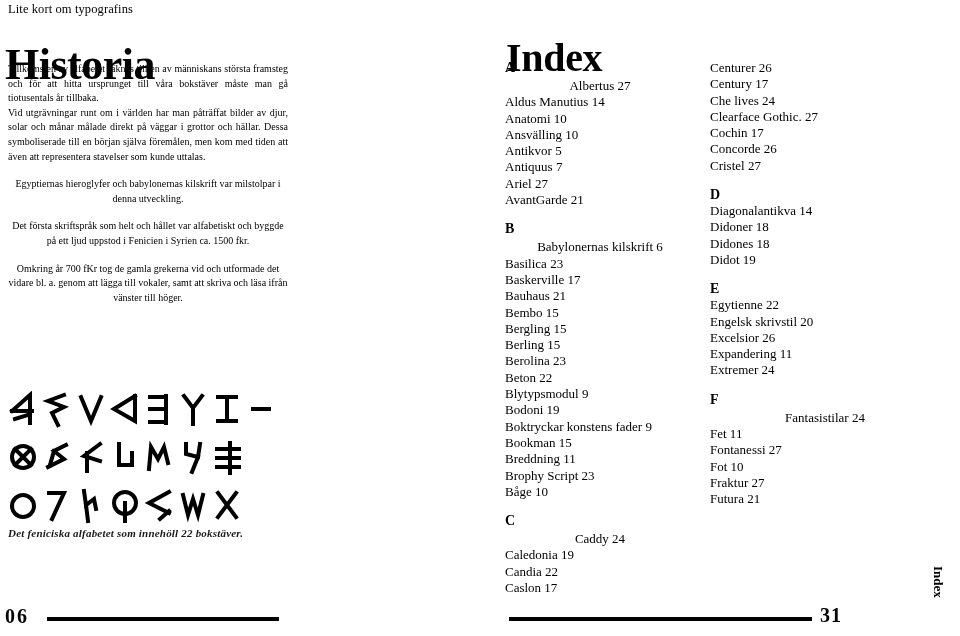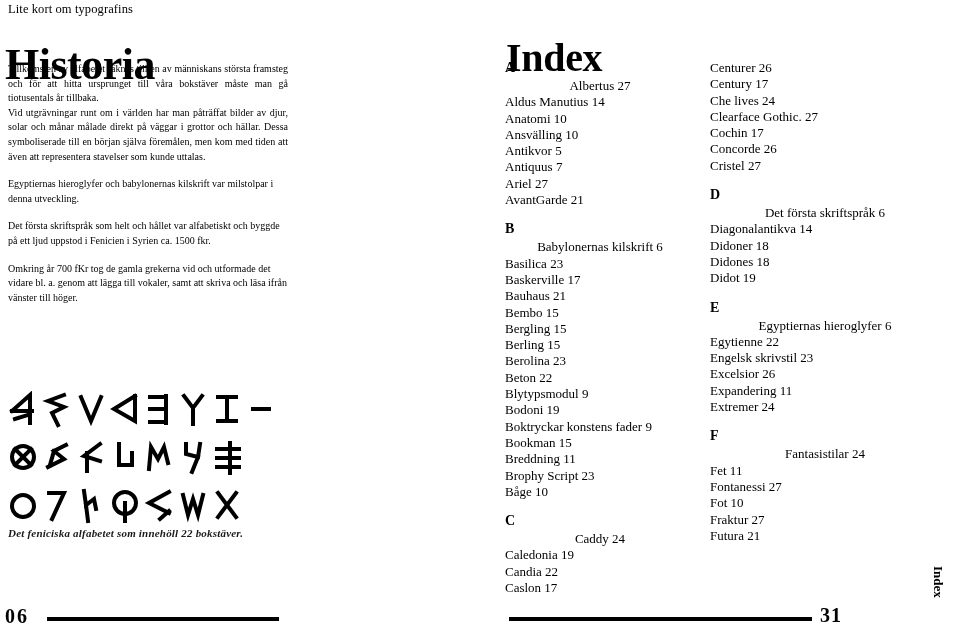--- a/index.html
+++ b/index.html
@@ -62,21 +62,21 @@
   }
 
   .body-col p {
     margin: 0;
     font-size: 10px;
     line-height: 14.6px;
     text-align: justify;
     hyphens: manual;
   }
   .body-col p.ragged {
-    text-align: left;
+    text-align: center;
   }
   .body-col p + p {
     margin-top: 0;
   }
   .body-col p.gap-before {
     margin-top: 13px;
   }
 
   
   .figure {
@@ -439,30 +439,28 @@
 
       <div class="index-entry">Centurer 26</div>
       <div class="index-entry">Century  17</div>
       <div class="index-entry">Che lives 24</div>
       <div class="index-entry">Clearface Gothic.  27</div>
       <div class="index-entry">Cochin 17</div>
       <div class="index-entry">Concorde 26</div>
       <div class="index-entry">Cristel 27</div>
 
       <div class="index-letter spaced">D</div>
-      <div class="index-entry after-letter">Det första skriftspråk  6</div>
       <div class="index-entry">Diagonalantikva 14</div>
       <div class="index-entry">Didoner  18</div>
       <div class="index-entry">Didones  18</div>
       <div class="index-entry">Didot  19</div>
 
       <div class="index-letter spaced">E</div>
-      <div class="index-entry after-letter">Egyptiernas hieroglyfer  6</div>
       <div class="index-entry">Egytienne  22</div>
-      <div class="index-entry">Engelsk skrivstil 23</div>
+      <div class="index-entry">Engelsk skrivstil 20</div>
       <div class="index-entry">Excelsior 26</div>
       <div class="index-entry">Expandering  11</div>
       <div class="index-entry">Extremer 24</div>
 
       <div class="index-letter spaced">F</div>
       <div class="index-entry after-letter">Fantasistilar  24</div>
       <div class="index-entry">Fet  11</div>
       <div class="index-entry">Fontanessi  27</div>
       <div class="index-entry">Fot 10</div>
       <div class="index-entry">Fraktur 27</div>

